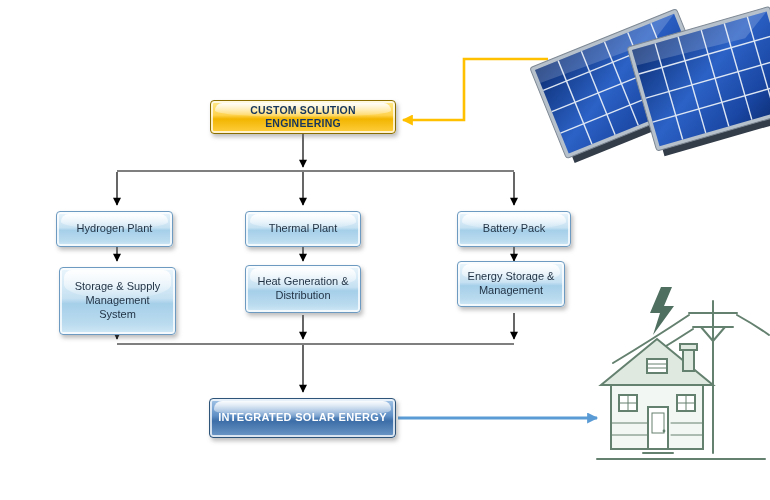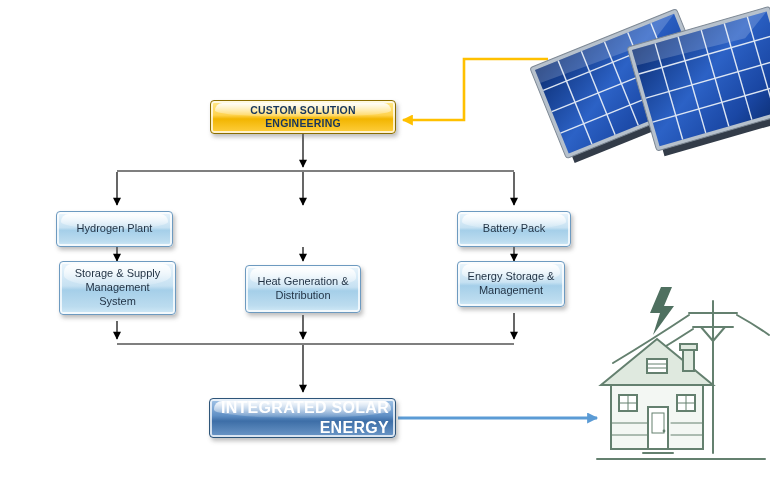--- a/index.html
+++ b/index.html
@@ -24,21 +24,21 @@
     pointer-events:none;
   }
   .node .lbl{position:relative;z-index:1;display:block;}
 
   .node-gold{
     background:linear-gradient(180deg,#ffe98c 0%,#ffd34e 44%,#f2b500 56%,#ffcf40 100%);
     border:1px solid #8a6d00;color:#17365d;font-weight:bold;font-size:10.5px;letter-spacing:.2px;
   }
   .node-dark{
     background:linear-gradient(180deg,#a5c6e8 0%,#5f8fc5 44%,#3d6ea7 58%,#6d98c8 100%);
-    border:1px solid #2e5579;color:#ffffff;font-weight:bold;font-size:16px;letter-spacing:.3px;text-align:right;
+    border:1px solid #2e5579;color:#ffffff;font-weight:bold;font-size:11px;letter-spacing:.3px;
   }
 </style>
 </head>
 <body>
 
 <div class="canvas">
 
   <svg class="connectors" width="770" height="500" viewBox="0 0 770 500">
     <defs>
       <marker id="arrB" viewBox="0 0 10 10" refX="9" refY="5" markerWidth="9" markerHeight="8" orient="auto" markerUnits="userSpaceOnUse">
@@ -162,25 +162,28 @@
     </g>
   </svg>
 
   <div class="node node-gold" style="left:210px;top:100px;width:186px;height:31px;">
     <span class="lbl">CUSTOM SOLUTION ENGINEERING</span>
   </div>
 
   <div class="node" style="left:56px;top:211px;width:117px;height:36px;">
     <span class="lbl">Hydrogen Plant</span>
   </div>
+  <div class="node" style="left:245px;top:211px;width:116px;height:36px;">
+    <span class="lbl">Thermal Plant</span>
+  </div>
   <div class="node" style="left:457px;top:211px;width:114px;height:36px;text-align:right;">
     <span class="lbl">Battery Pack</span>
   </div>
 
-  <div class="node" style="left:59px;top:261px;width:117px;height:54px;align-items:center;">
+  <div class="node" style="left:59px;top:267px;width:117px;height:68px;align-items:center;">
     <span class="lbl">Storage &amp; Supply Management System</span>
   </div>
   <div class="node" style="left:245px;top:265px;width:116px;height:48px;">
     <span class="lbl">Heat Generation &amp; Distribution</span>
   </div>
   <div class="node" style="left:457px;top:261px;width:108px;height:46px;">
     <span class="lbl">Energy Storage &amp; Management</span>
   </div>
 
   <div class="node node-dark" style="left:209px;top:398px;width:187px;height:40px;">

